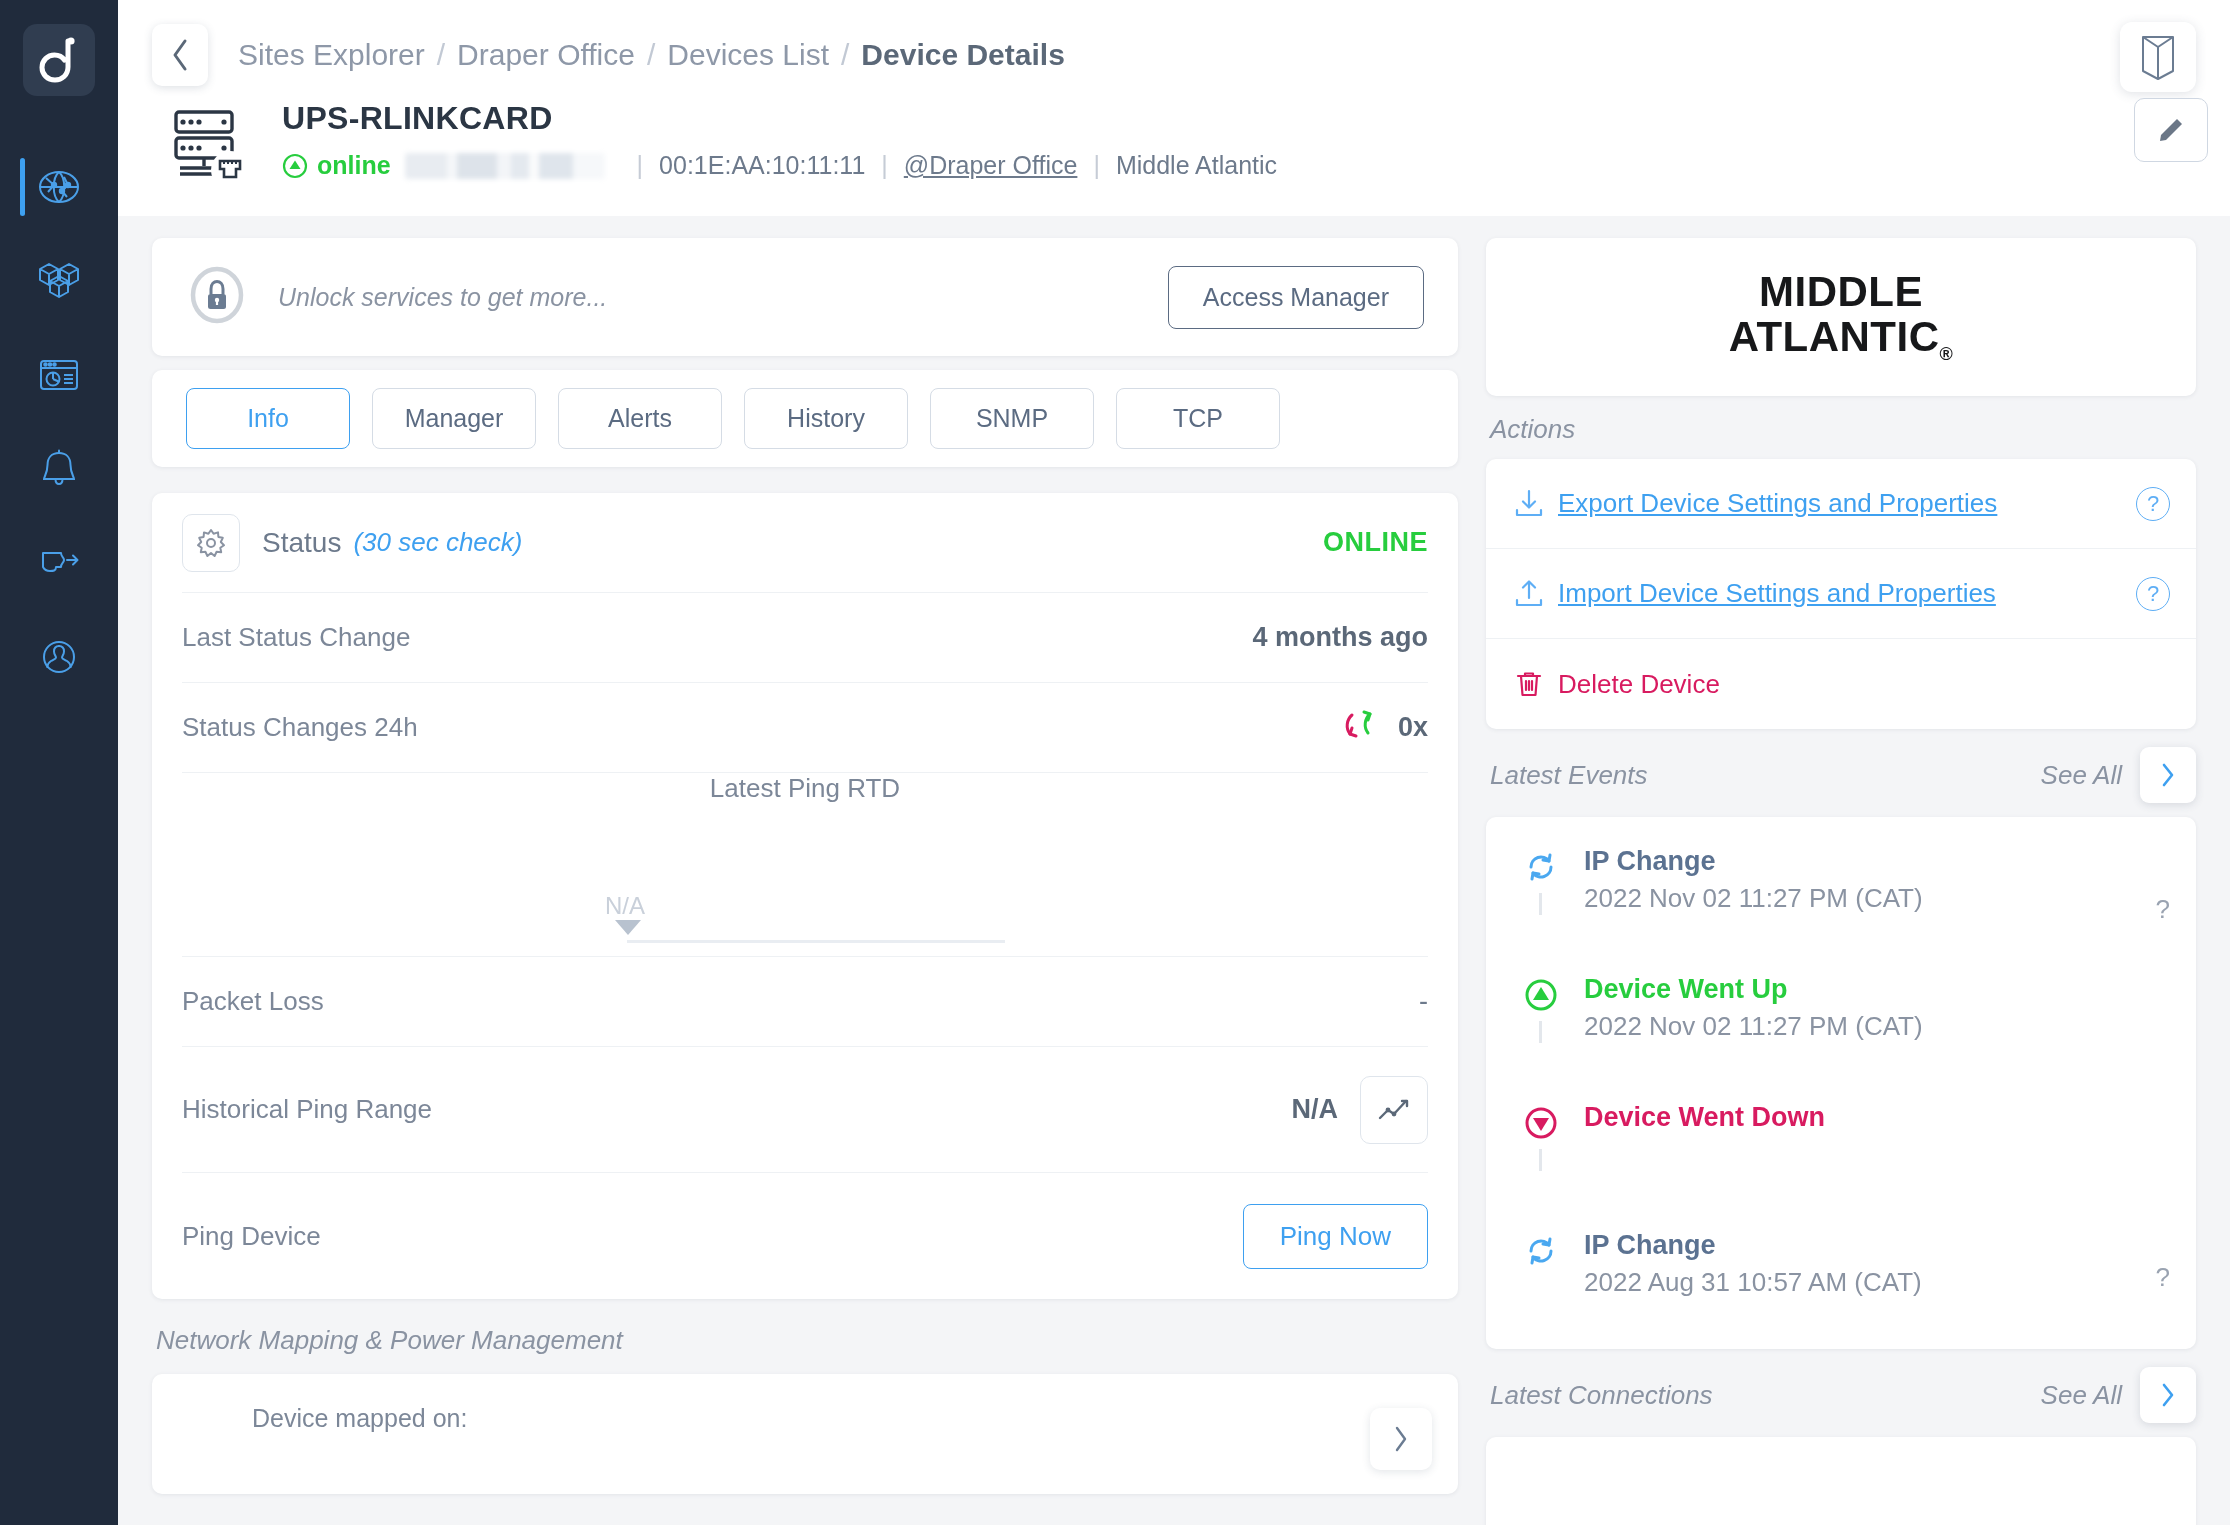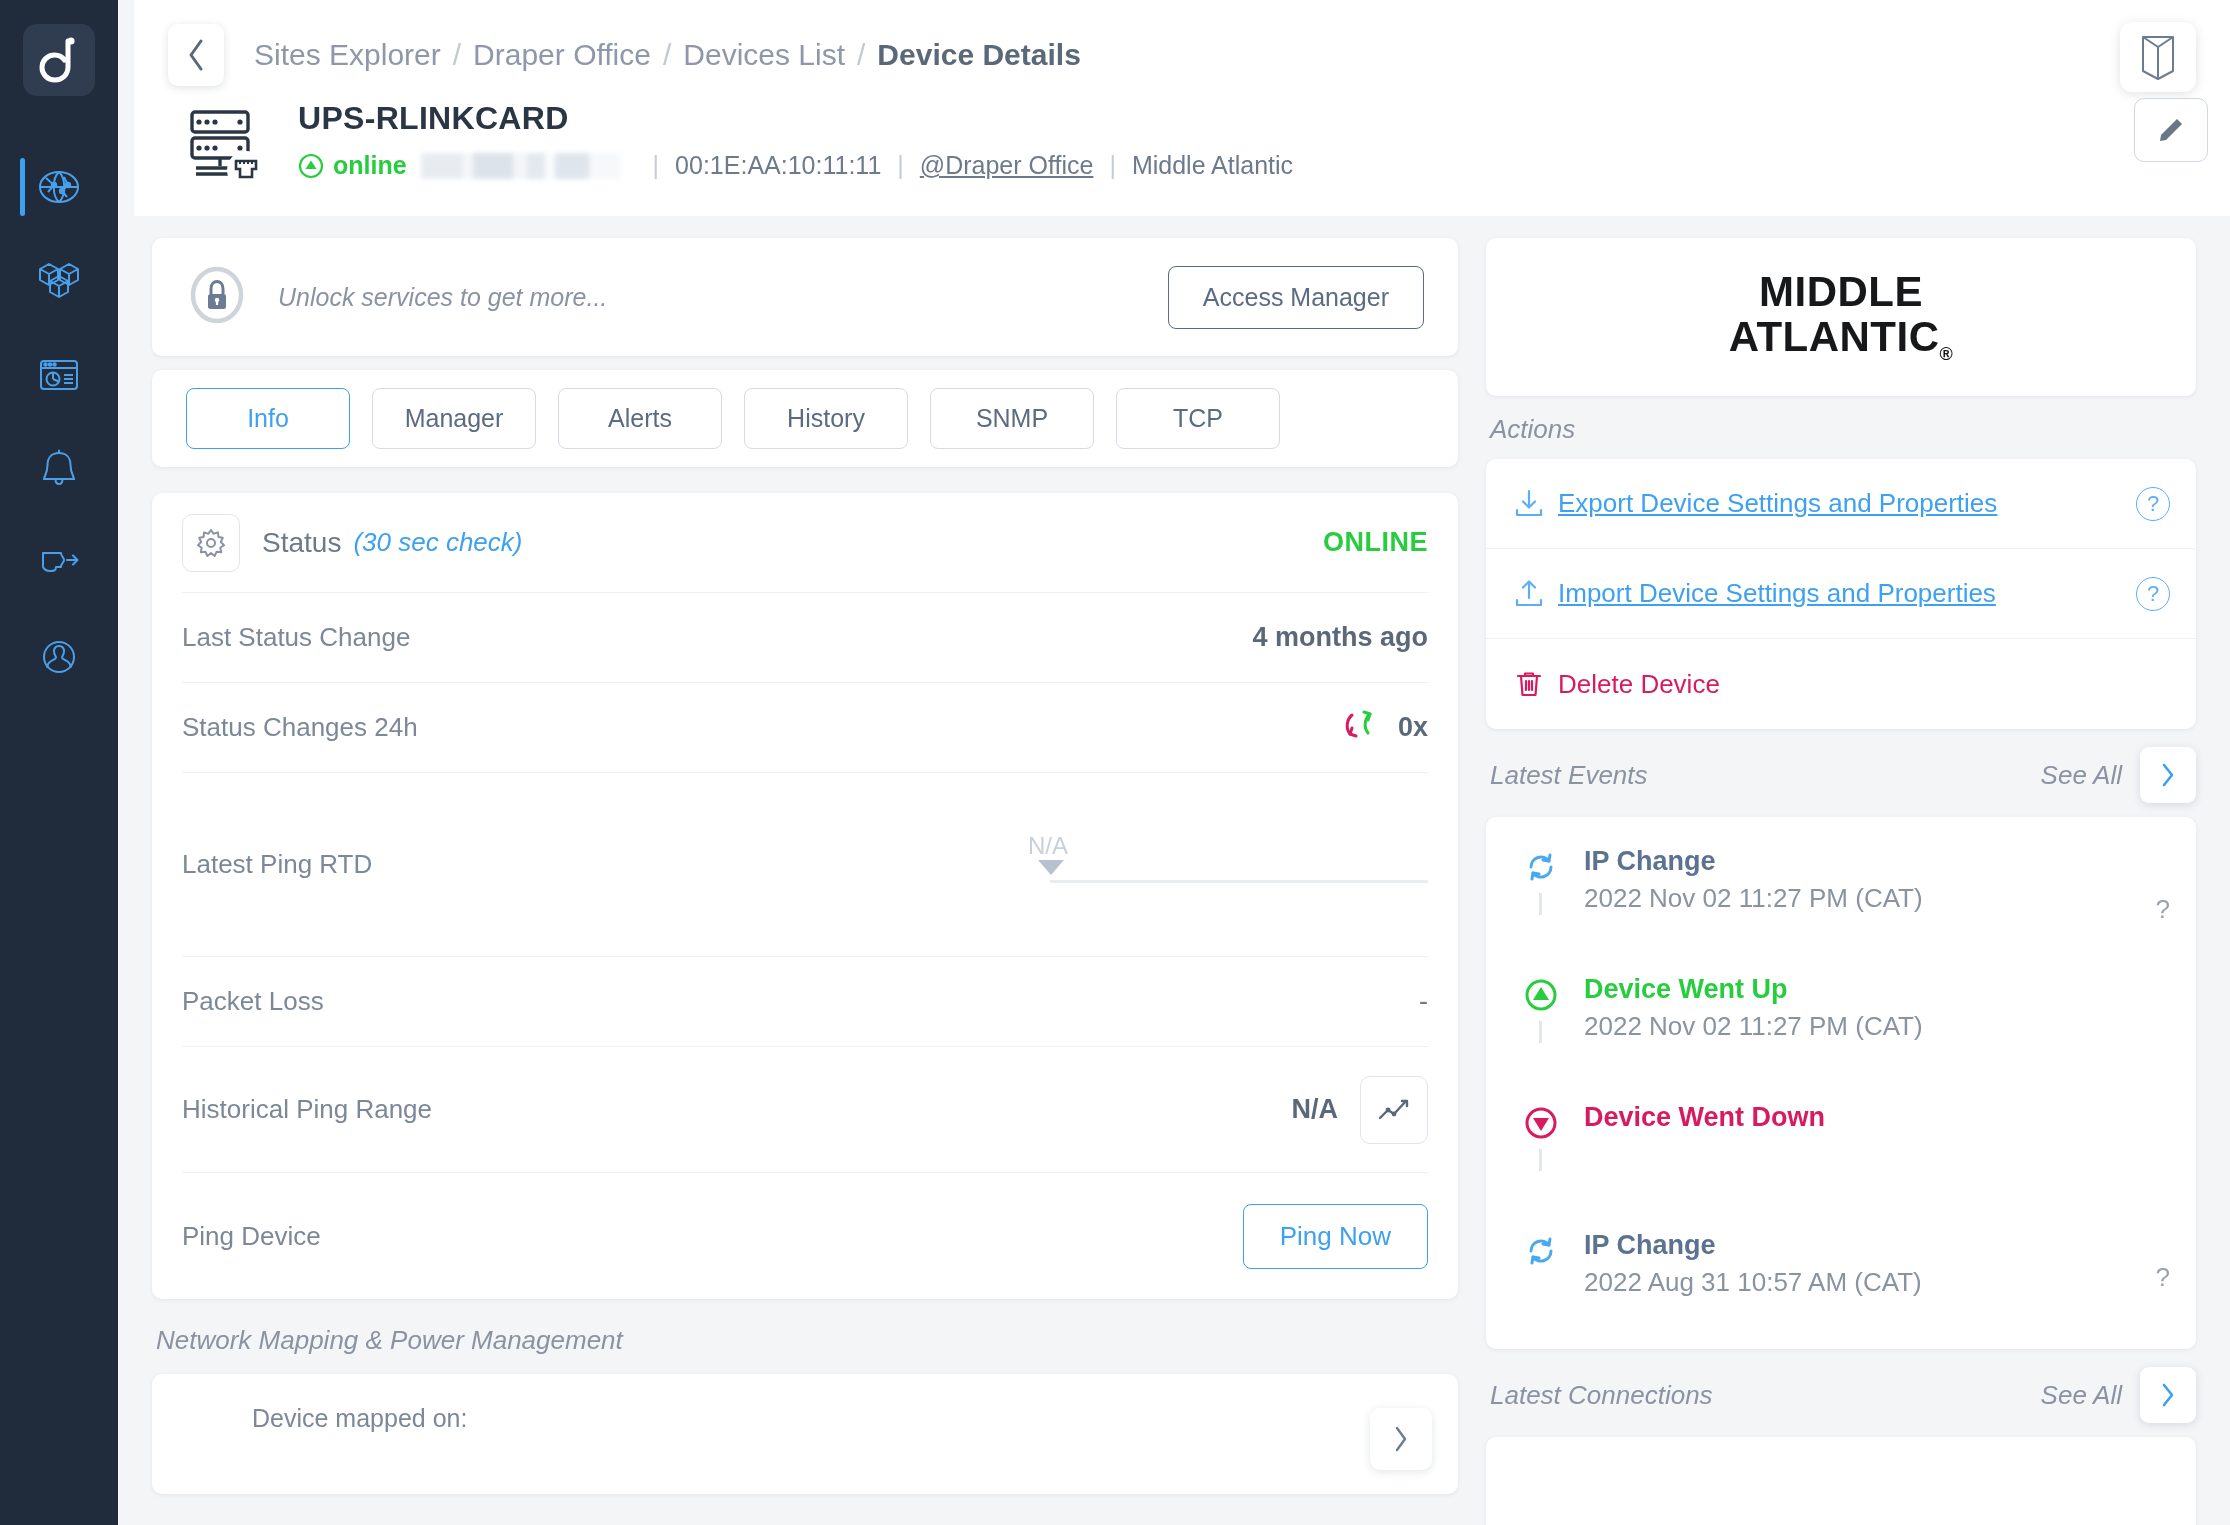--- a/index.html
+++ b/index.html
@@ -37,21 +37,20 @@
   .nav-item svg { display: block; }
 
   
   .main { flex: 1; display: flex; flex-direction: column; min-width: 0; background: #f4f5f7; }
 
   
   .topbar {
     background: #ffffff;
     padding: 18px 22px 0 34px;
     position: relative;
-    margin-left: 16px;
   }
   .crumbrow { display: flex; align-items: center; gap: 14px; height: 74px; }
   .backbtn {
     width: 56px; height: 62px; border-radius: 10px; background: #fff;
     box-shadow: 0 2px 9px rgba(60,75,100,.17);
     display: flex; align-items: center; justify-content: center;
     cursor: pointer; flex: 0 0 auto;
   }
   .crumbs { display: flex; align-items: center; gap: 12px; font-size: 30px; margin-left: 16px; }
   .crumb { color: #8e98a8; }
@@ -114,21 +113,21 @@
   }
   .tab.active { border-color: #3ea0f0; color: #3ea0f0; }
 
   
   .rowcard { padding: 0 30px; }
   .row {
     display: flex; align-items: center; justify-content: space-between;
     min-height: 90px; border-bottom: 1px solid #eef1f4; font-size: 26px; color: #7c8798;
   }
   .row:last-child { border-bottom: none; }
-  .row.tall { min-height: 184px; }
+  .row.tall { min-height: 184px; flex-direction: column; }
   .row.pingrow { min-height: 126px; }
   .statusrow { min-height: 100px; }
   .gear-box {
     width: 58px; height: 58px; border: 1.5px solid #dfe5ec; border-radius: 10px;
     display: flex; align-items: center; justify-content: center; margin-right: 22px;
   }
   .status-left { display: flex; align-items: center; }
   .status-label { font-size: 28px; color: #6d7a8c; }
   .status-sub { font-size: 26px; color: #3ea0f0; font-style: italic; margin-left: 12px; }
   .online-big { color: #27cd3e; font-weight: bold; font-size: 27px; letter-spacing: .5px; }

